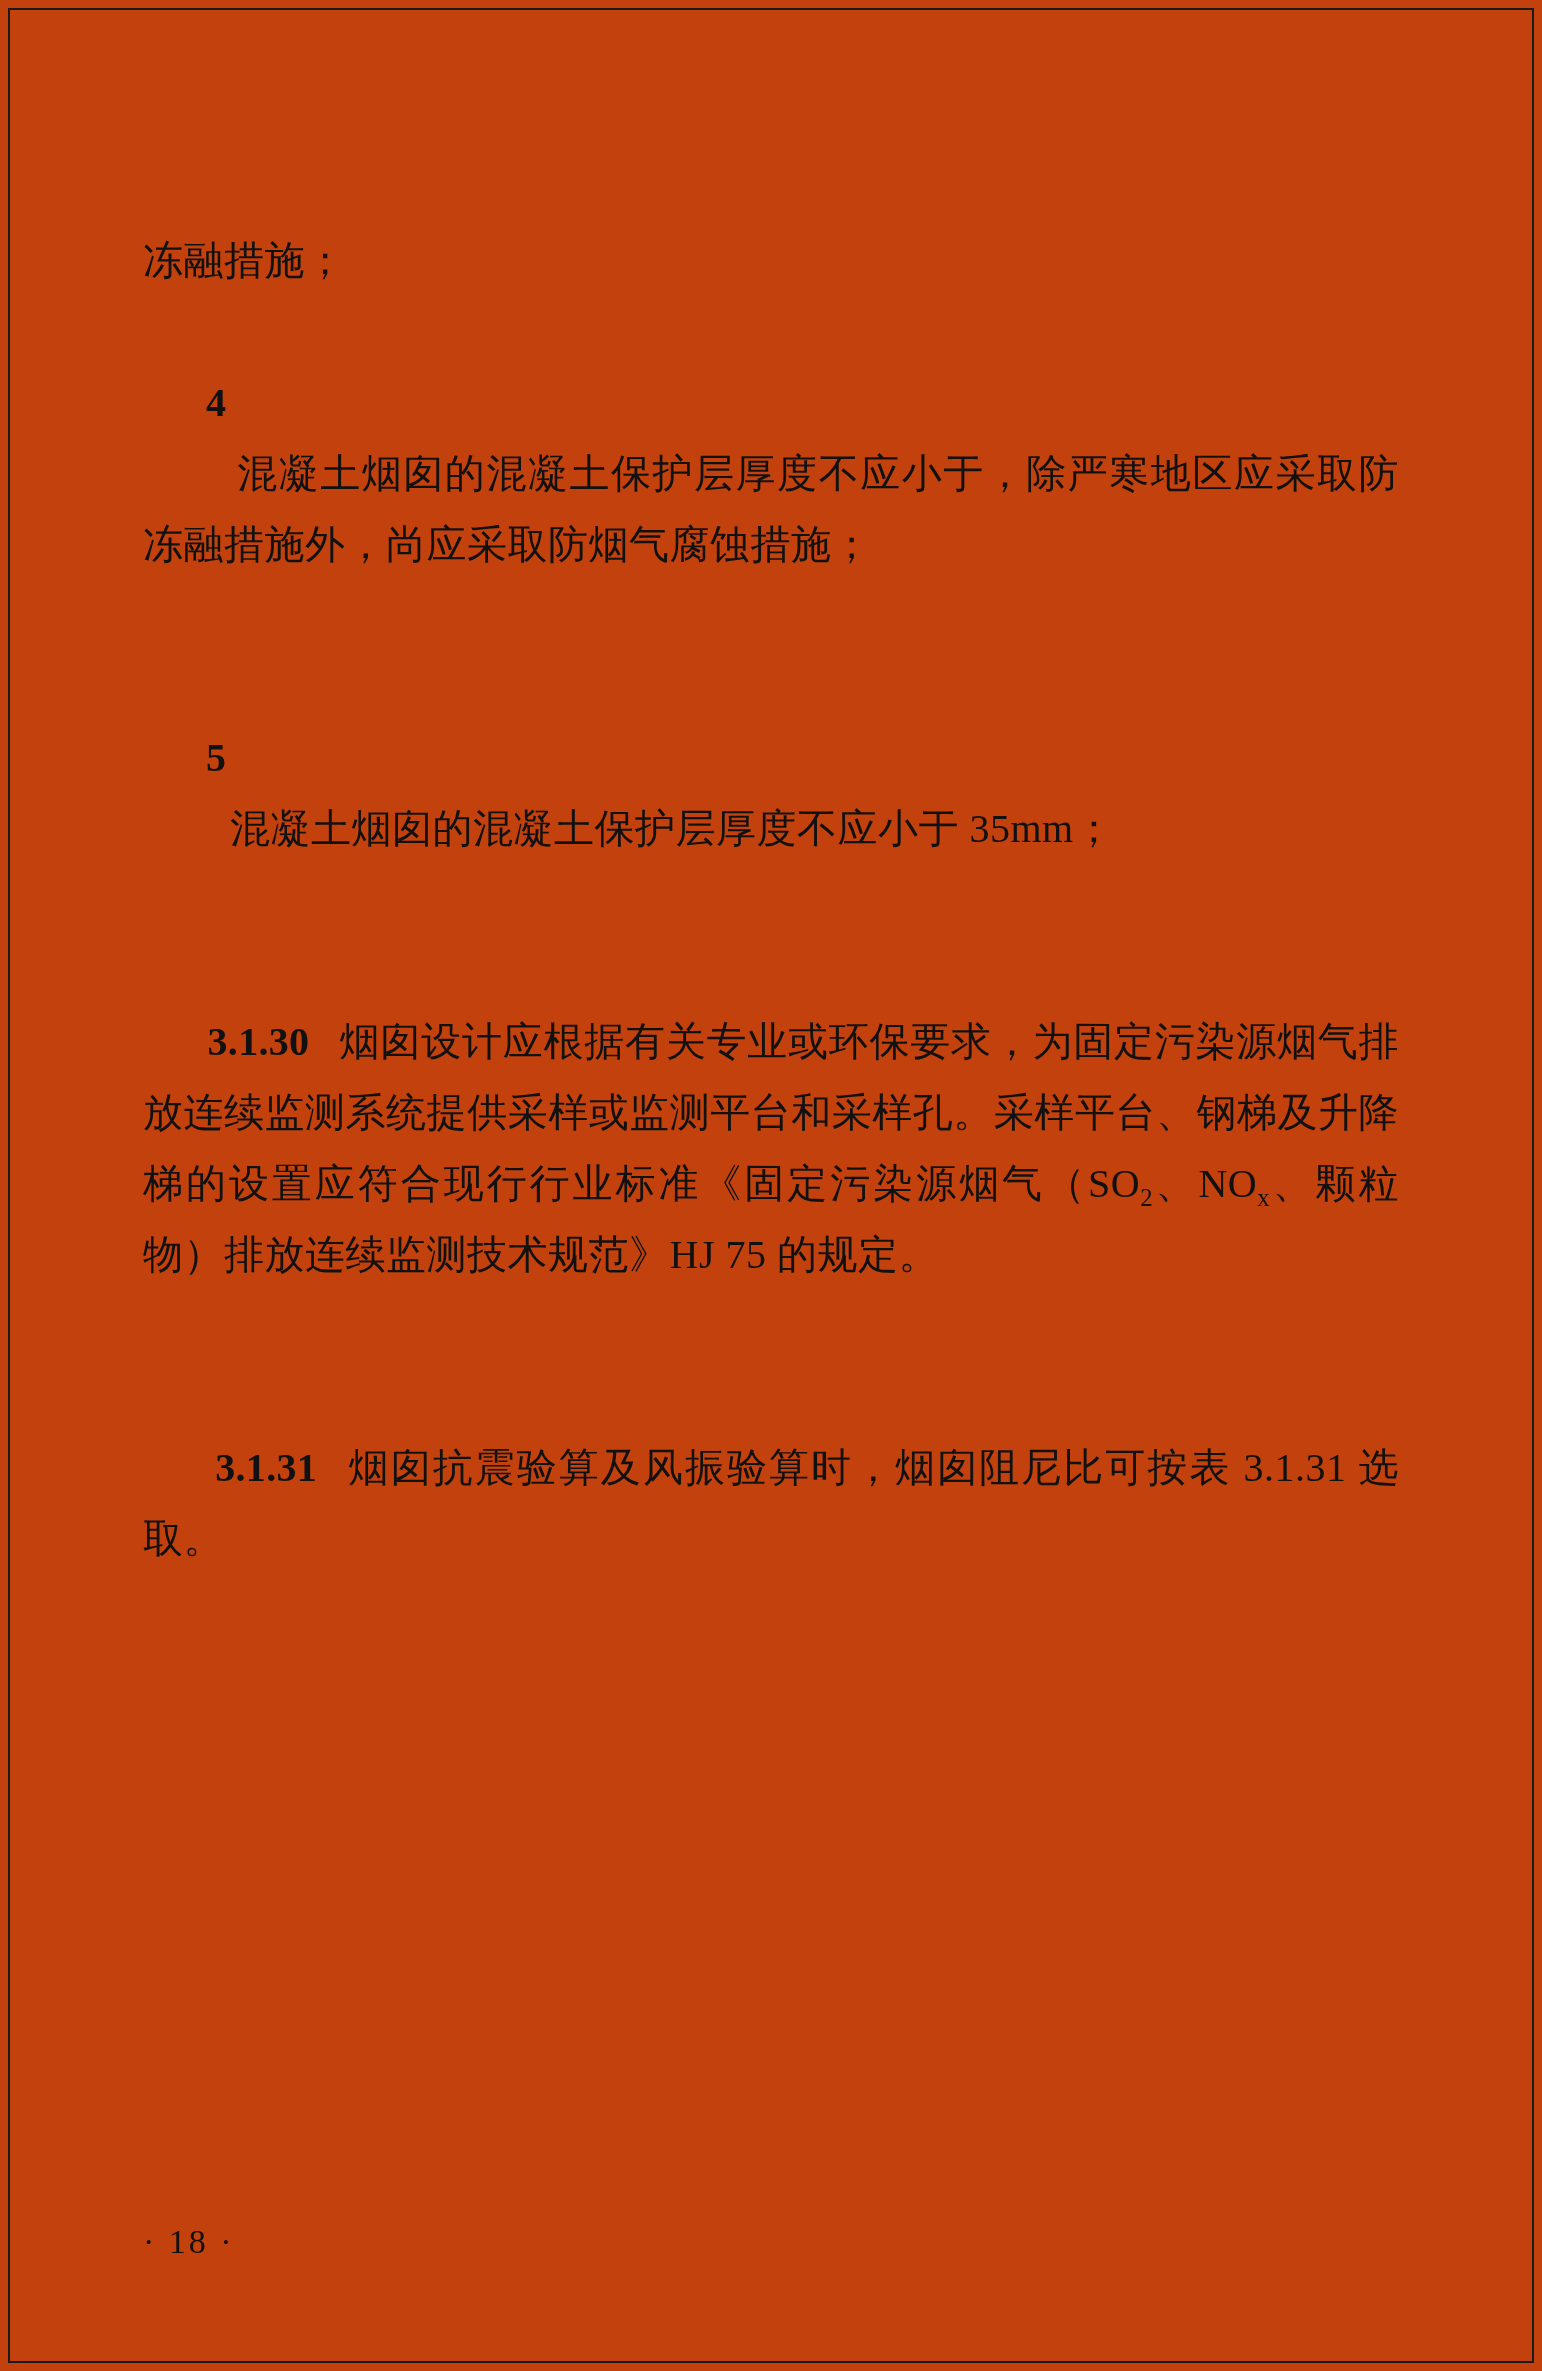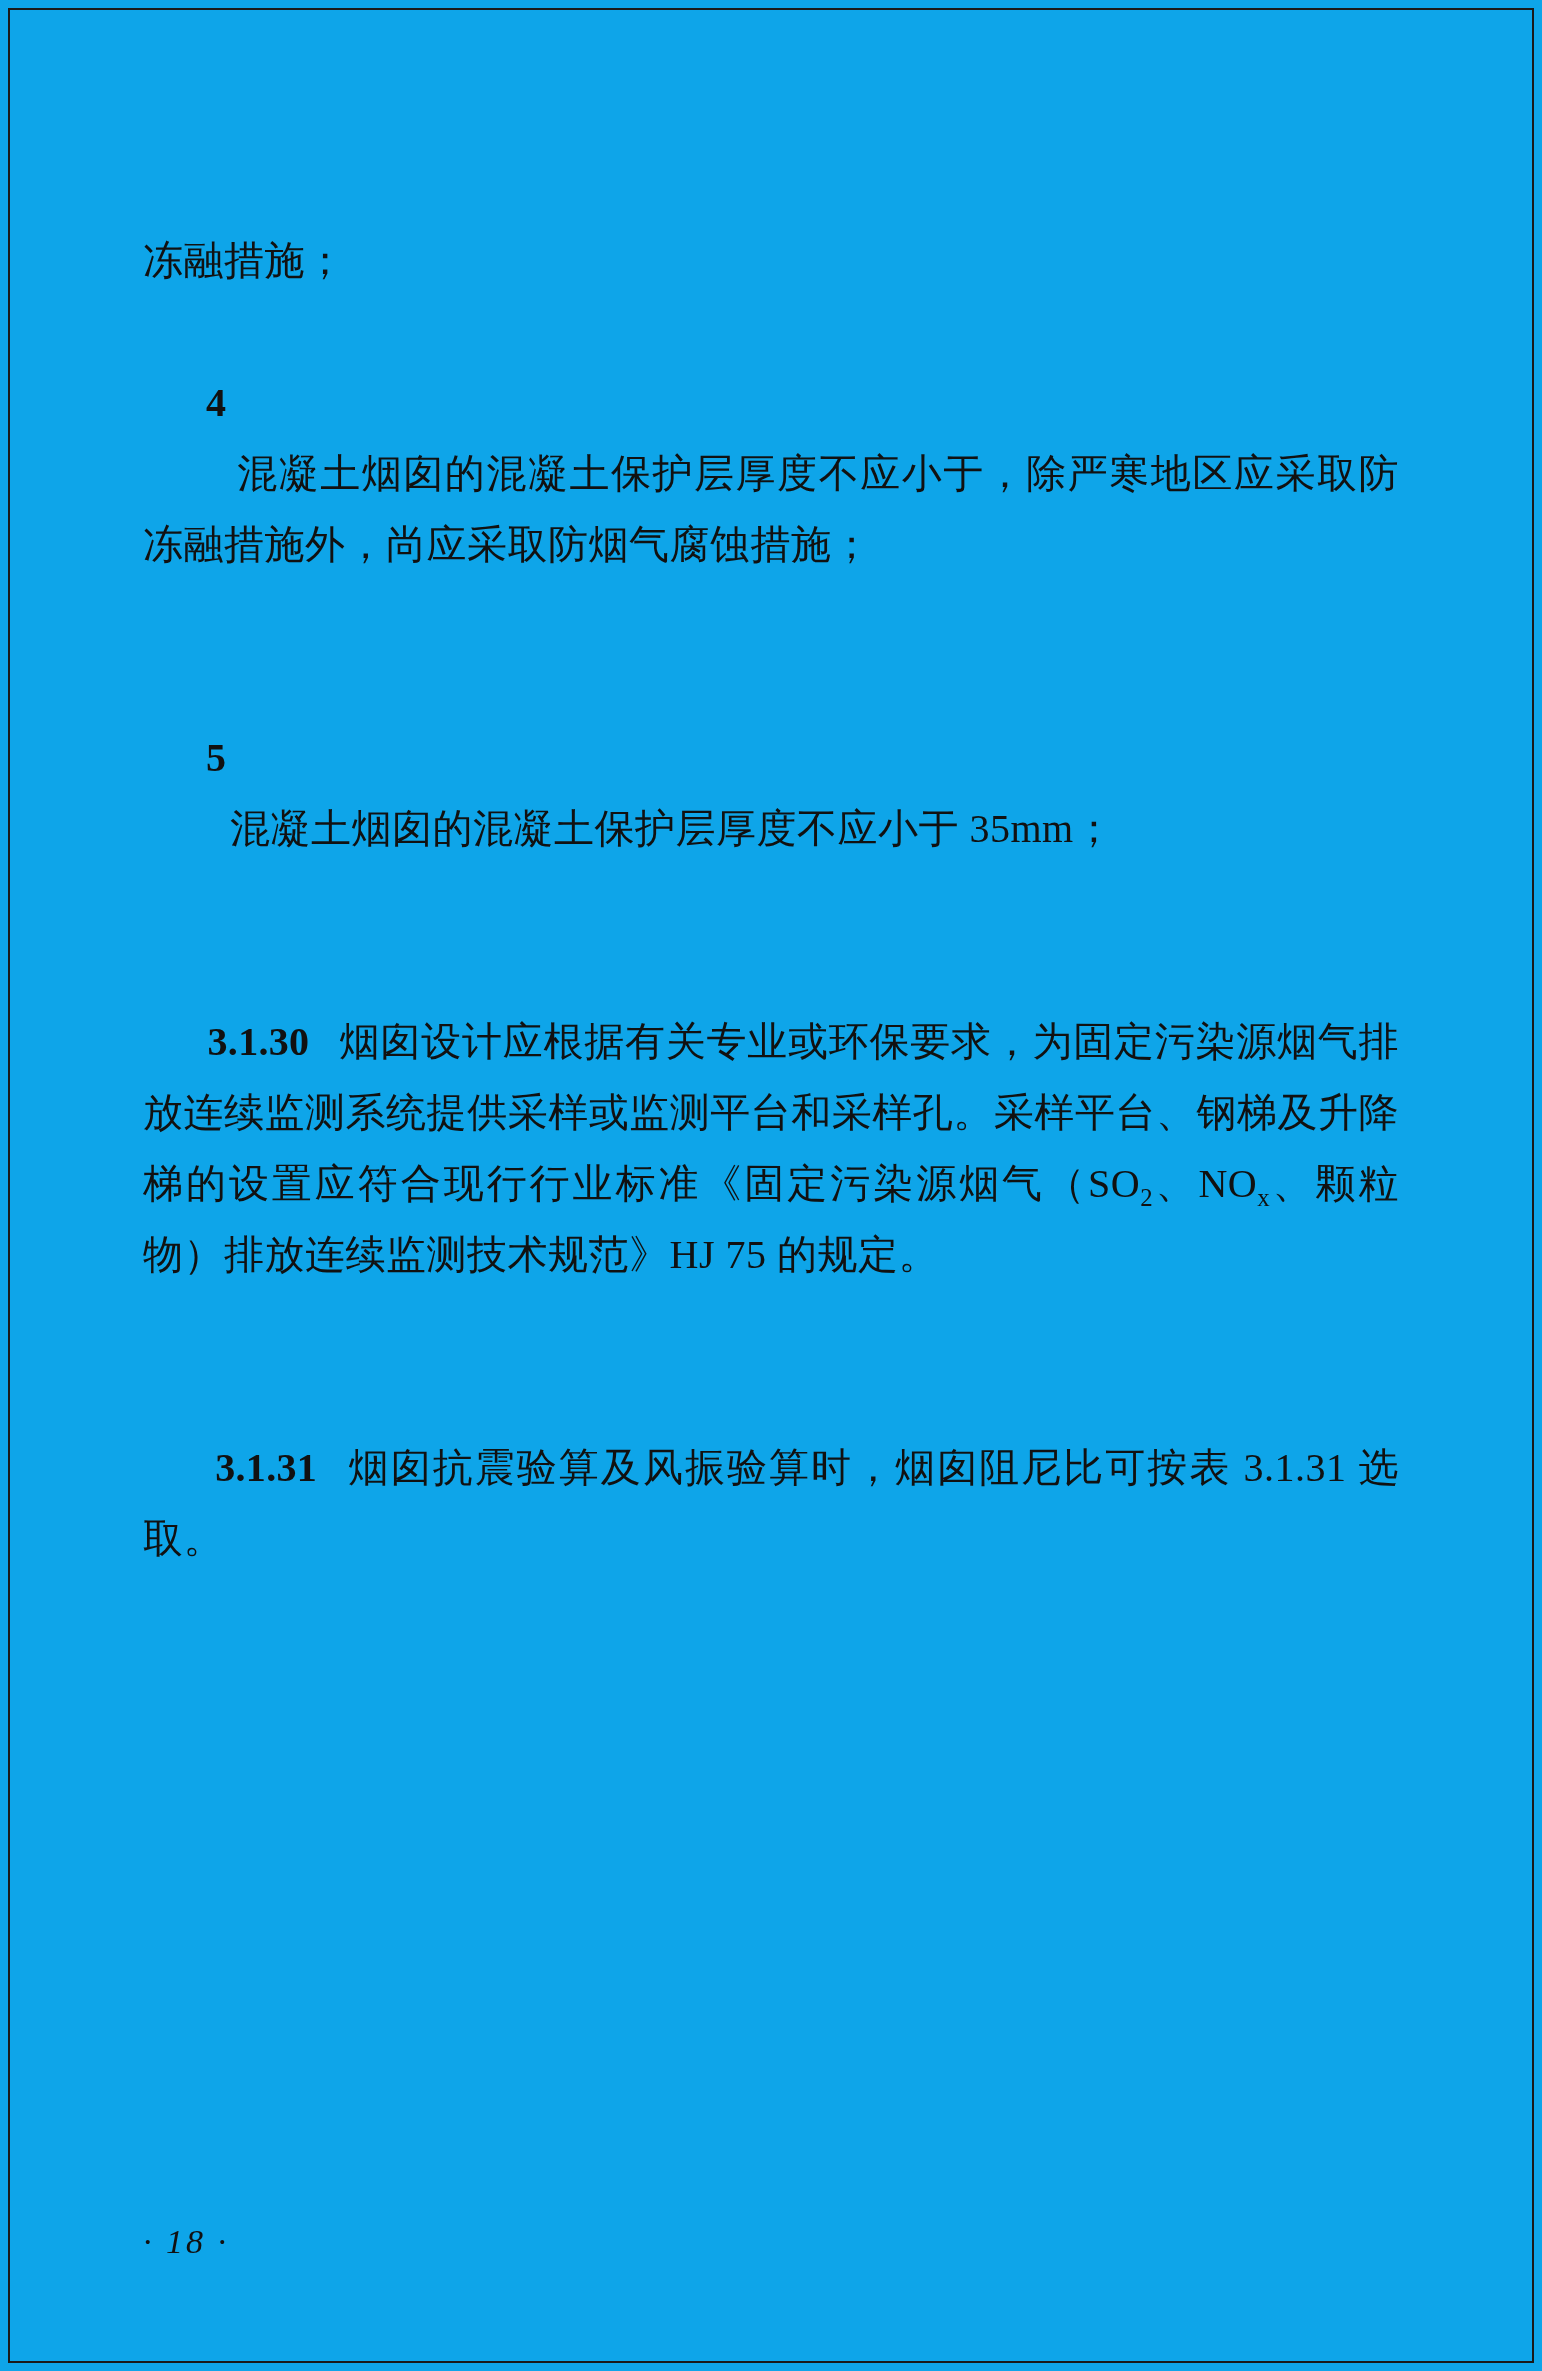--- a/index.html
+++ b/index.html
@@ -9,21 +9,21 @@
     background: #ffffff;
   }
   body {
     font-family: "Liberation Serif", "DejaVu Serif", serif;
     color: #111111;
   }
   #page {
     position: relative;
     width: 1542px;
     height: 2371px;
-    background: #0ea5e9;
+    background: #c2410c;
     box-sizing: border-box;
     overflow: hidden;
   }
   
   #page-frame {
     position: absolute;
     left: 8px;
     top: 8px;
     right: 8px;
     bottom: 8px;
@@ -65,21 +65,20 @@
   }
 
   
   #footer {
     position: absolute;
     left: 143px;
     bottom: 110px;
     font-size: 34px;
     font-family: "Liberation Serif", "DejaVu Serif", serif;
     letter-spacing: 3px;
-    font-style: italic;
   }
 </style>
 </head>
 <body>
 
 <div id="page">
   <div id="page-frame"></div>
 
   <div id="content">
 

